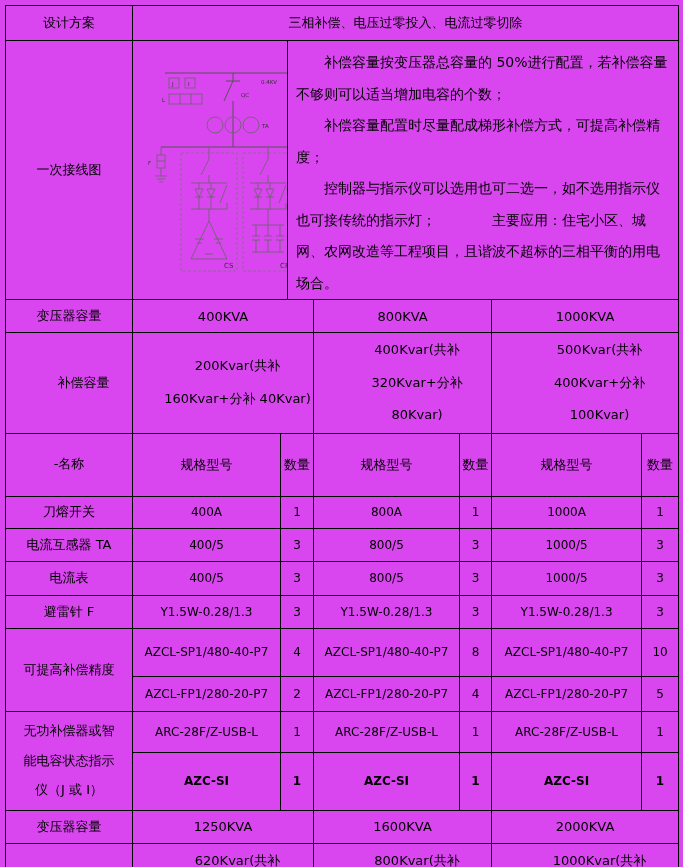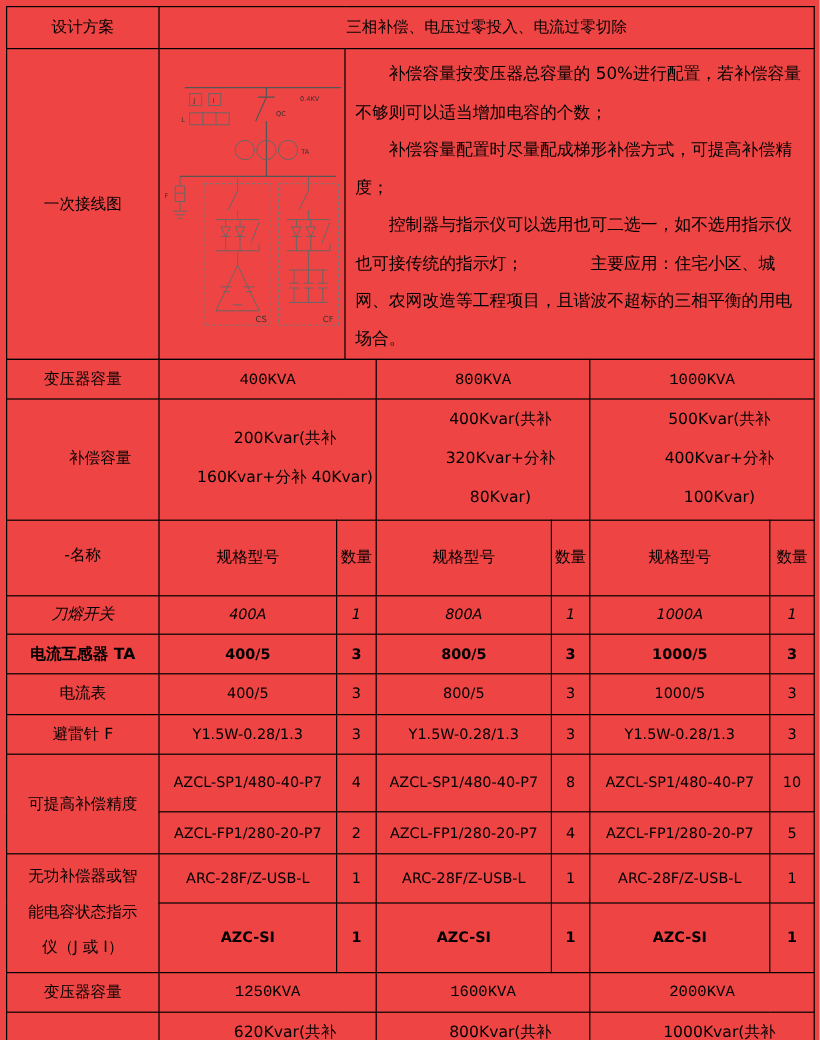--- a/index.html
+++ b/index.html
@@ -1,43 +1,43 @@
 <!DOCTYPE html>
 <html><head>
 <meta charset="utf-8">
 <style>
   html,body{margin:0;padding:0;background:#fff;color:#000;
     font-family:"DejaVu Sans","Liberation Sans",sans-serif;}
-  .page{width:683px;height:867px;box-sizing:border-box;padding:5px;background:#ef4444;}
+  .page{width:683px;height:867px;box-sizing:border-box;padding:5px;background:#d946ef;}
   table{border-collapse:collapse;table-layout:fixed;width:673px;}
   td{border:1px solid #000;text-align:center;vertical-align:middle;
      font-size:13px;padding:1px 2px;overflow:hidden;word-break:break-word;}
   .t2{margin-top:-1px;}
 
   
   .r-design td{height:32px;}
   .r-diagram td{height:219px;}
-  .r-xfmr td{height:30px;font-family:Liberation Mono, monospace;}
+  .r-xfmr td{height:30px;}
   .r-comp td{height:64px;line-height:2.5;padding-left:31px;}
   .r-head td{height:60px;line-height:2.3;}
-  .r-item1 td{height:29px;font-style:italic;}
-  .r-item2 td{height:30px;font-weight:bold;}
+  .r-item1 td{height:29px;}
+  .r-item2 td{height:30px;}
   .r-item3 td{height:31px;}
   .r-item4 td{height:30px;text-align:center;}
   .r-cap1 td{height:45px;}
   .r-cap2 td{height:32px;}
   .r-ctl1 td{height:38px;}
   .r-ctl2 td{height:55px;font-weight:bold;}
 
   .lbl{font-size:13px;}
   .spec{font-size:12px;}
   .qty{font-size:12px;}
   .wrap-name{line-height:2.3;padding:0 13px;}
 
-  .diagram-cell{vertical-align:middle;padding:0;}
+  .diagram-cell{vertical-align:middle;padding:12px;}
   .notes-cell{text-align:left;vertical-align:top;padding:6px 8px 0 8px;}
   .notes-cell p{margin:0;font-size:14px;line-height:2.25;text-indent:2em;}
 
   svg{display:block;margin:0 auto;}
   .dline{stroke:#555;stroke-width:1;fill:none;}
   .dthin{stroke:#666;stroke-width:0.8;fill:none;}
   .ddash{stroke:#777;stroke-width:0.8;fill:none;stroke-dasharray:3 2;}
   .dtxt{font-size:7px;fill:#333;font-family:"DejaVu Sans",sans-serif;}
   .dtxt-s{font-size:5.5px;fill:#333;font-family:"DejaVu Sans",sans-serif;}
 </style>

